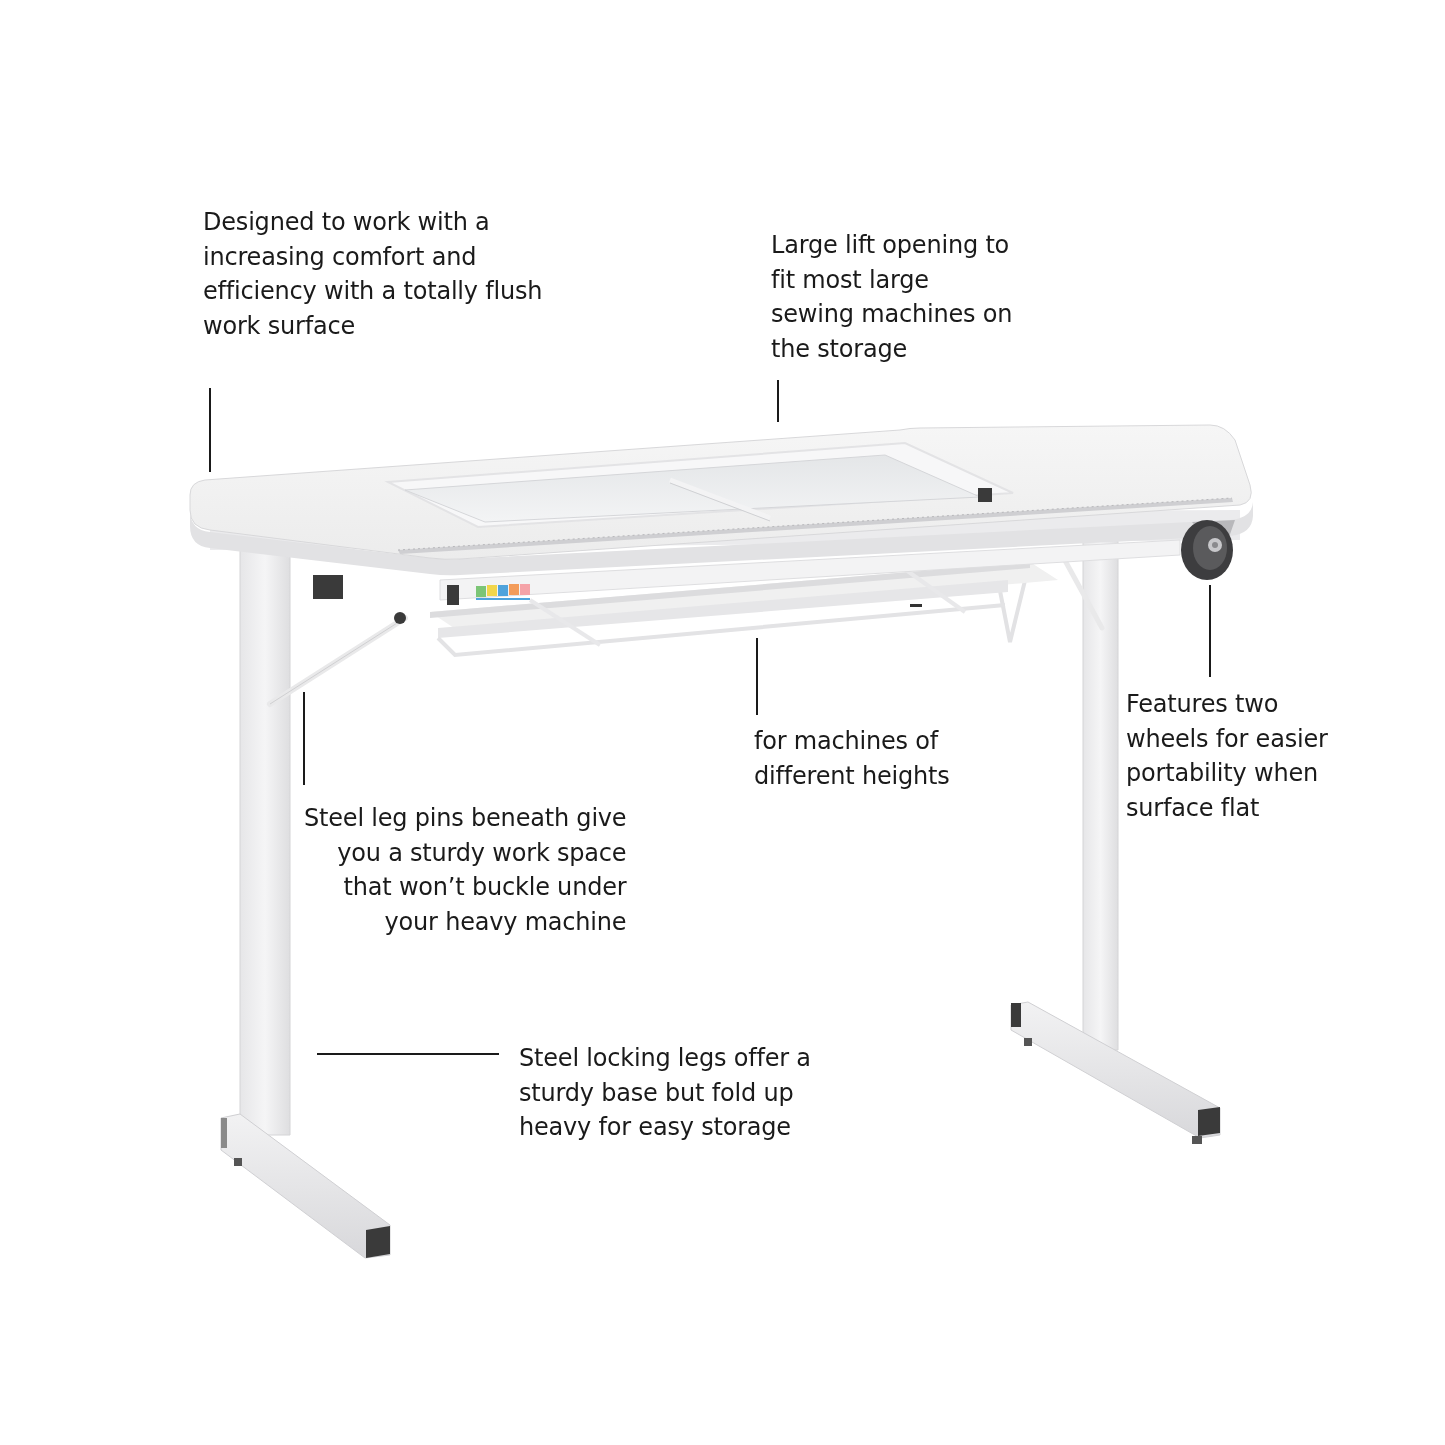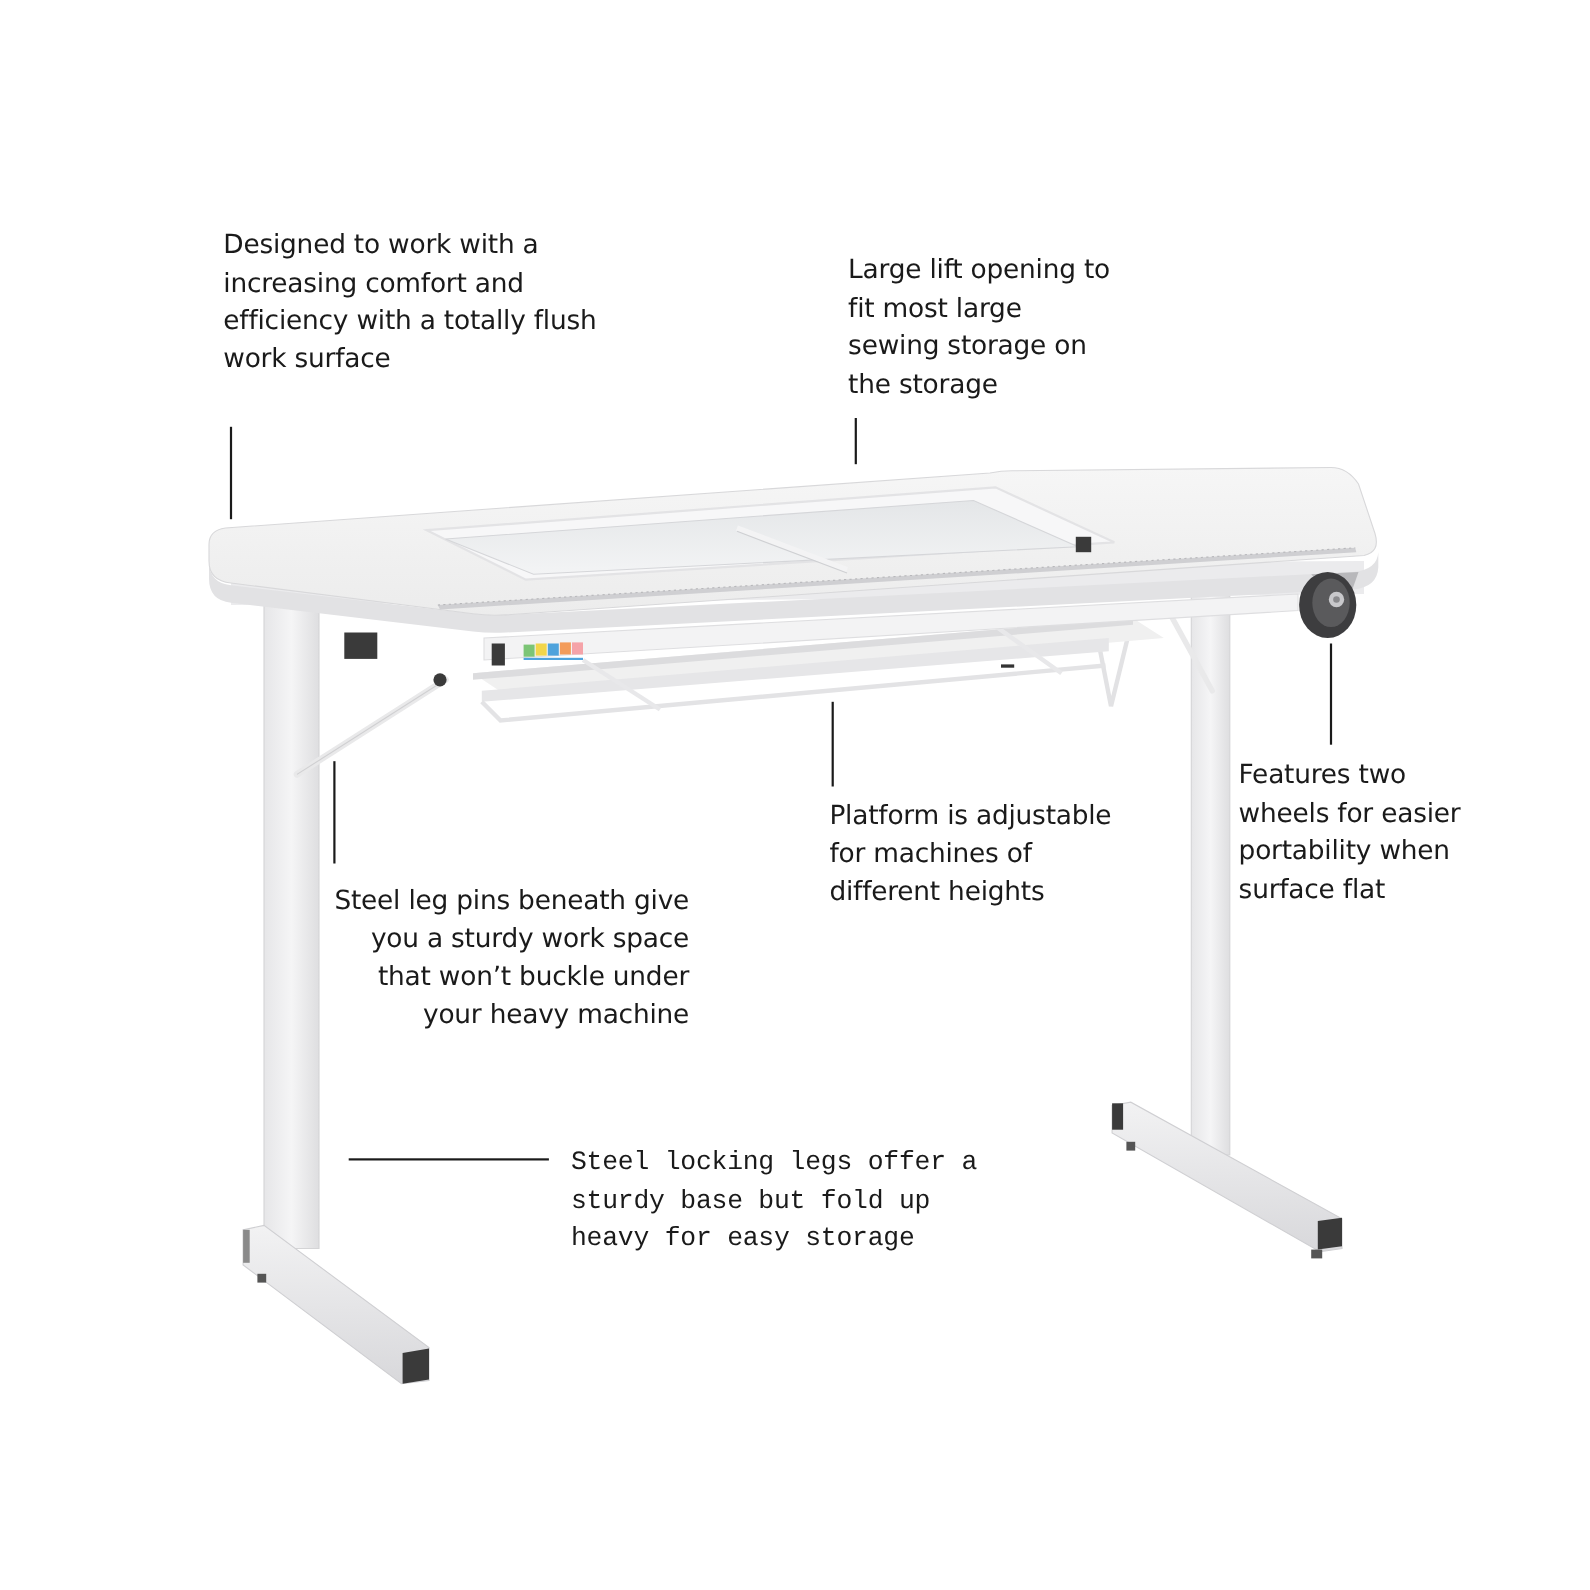--- a/index.html
+++ b/index.html
@@ -133,43 +133,42 @@
   <div class="callout" style="left:203px; top:165px;">
     <span class="line">Designed to work with a</span>
     <span class="line">increasing comfort and</span>
     <span class="line">efficiency with a totally flush</span>
     <span class="line">work surface</span>
   </div>
 
   <div class="callout" style="left:771px; top:188px;">
     <span class="line">Large lift opening to</span>
     <span class="line">fit most large</span>
-    <span class="line">sewing storage on</span>
+    <span class="line">sewing machines on</span>
     <span class="line">the storage</span>
   </div>
 
   <div class="callout" style="left:1126px; top:647px;">
     <span class="line">Features two</span>
     <span class="line">wheels for easier</span>
     <span class="line">portability when</span>
     <span class="line">surface flat</span>
   </div>
 
   <div class="callout" style="left:754px; top:684px;">
-    <span class="line">Platform is adjustable</span>
     <span class="line">for machines of</span>
     <span class="line">different heights</span>
   </div>
 
   <div class="callout" style="left:304px; top:761px;text-align:right;">
     <span class="line">Steel leg pins beneath give</span>
     <span class="line">you a sturdy work space</span>
     <span class="line">that won’t buckle under</span>
     <span class="line">your heavy machine</span>
   </div>
 
-  <div class="callout" style="left:519px; top:1001px;font-family:Liberation Mono, monospace;">
+  <div class="callout" style="left:519px; top:1001px;">
     <span class="line">Steel locking legs offer a</span>
     <span class="line">sturdy base but fold up</span>
     <span class="line">heavy for easy storage</span>
   </div>
 
 </div>
 
 </body></html>

